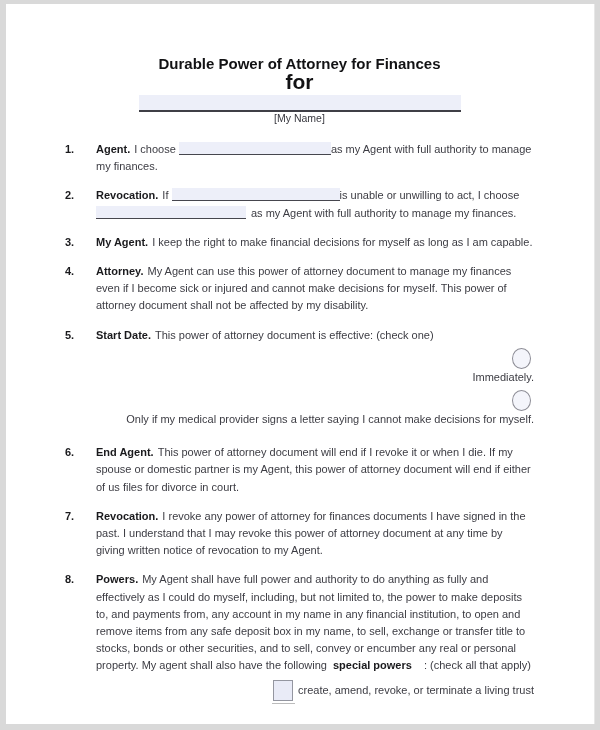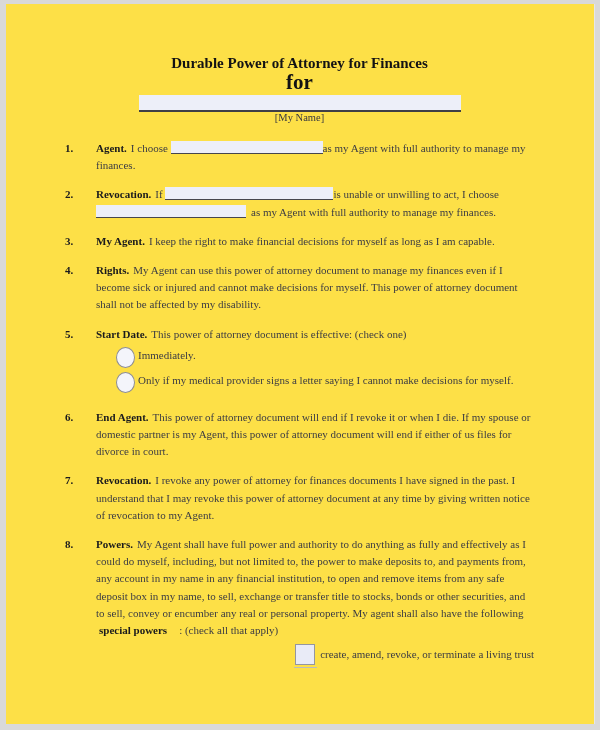--- a/index.html
+++ b/index.html
@@ -3,25 +3,24 @@
 <meta charset="utf-8">
 <style>
   html,body{margin:0;padding:0;background:#fff;}
   .frame{
     width:600px;height:730px;box-sizing:border-box;position:relative;
     background:#d9d9d9;
     font-family:"Liberation Sans",sans-serif;
   }
   .page{
     position:absolute;top:4px;left:6px;right:5px;bottom:6px;
-    background:#fde047;border-right:1px solid #e7e7e7;
+    background:#ffffff;border-right:1px solid #e7e7e7;
     box-sizing:border-box;
     padding:50px 60px 0 59px;
     color:#3c3c43;
-    font-family:Liberation Serif, serif;
   }
   .title{
     font-size:15px;font-weight:bold;color:#121214;
     text-align:center;margin:0;line-height:19px;
   }
   .for-line{
     font-size:21px;font-weight:bold;color:#121214;
     text-align:center;line-height:18px;
   }
   .name-field{
@@ -36,21 +35,21 @@
   .num{width:31px;flex:none;font-weight:bold;color:#1a1a1d;}
   .body{width:438px;}
   .term{font-weight:bold;color:#1a1a1d;margin-right:4px;}
   .blank{
     display:inline-block;height:12px;vertical-align:-2px;
     background:#edeff9;border-bottom:1.5px solid #46464e;
   }
   .w152{width:152px;} .w168{width:168px;} .w150{width:150px;}
   .line2{display:block;}
   .line2 .blank{margin-right:5px;}
-  .option-row{display:flex;align-items:flex-start;margin:4px 0 4px 20px;}
+  .option-row{display:flex;align-items:flex-end;margin:4px 0 4px 20px;flex-direction:column;}
   .radio{
     width:19px;height:21px;flex:none;border-radius:50%;
     border:1.5px solid #8d8d96;background:#f4f5fb;margin-right:3px;
     box-sizing:border-box;
   }
   .checkbox-row{display:flex;align-items:center;margin:5px 0 0 18px;justify-content:flex-end;}
   .checkbox{
     width:20px;height:21px;flex:none;box-sizing:border-box;
     border:1px solid #9496a0;background:#e9ebf7;margin-right:5px;
     position:relative;
@@ -93,21 +92,21 @@
       <div class="item">
         <div class="num">3.</div>
         <div class="body">
           <span class="term">My Agent.</span><span>I keep the right to make financial decisions for myself as long as I am capable.</span>
         </div>
       </div>
 
       <div class="item">
         <div class="num">4.</div>
         <div class="body">
-          <span class="term">Rights.</span><span>My Agent can use this power of attorney document to manage my finances even if I become sick or injured and cannot make decisions for myself.  This power of attorney document shall not be affected by my disability.</span>
+          <span class="term">Attorney.</span><span>My Agent can use this power of attorney document to manage my finances even if I become sick or injured and cannot make decisions for myself.  This power of attorney document shall not be affected by my disability.</span>
         </div>
       </div>
 
       <div class="item">
         <div class="num">5.</div>
         <div class="body">
           <span class="term">Start Date.</span><span>This power of attorney document is effective: (check one)</span>
           <div class="option-row">
             <span class="radio"></span>
             <span>Immediately.</span>

